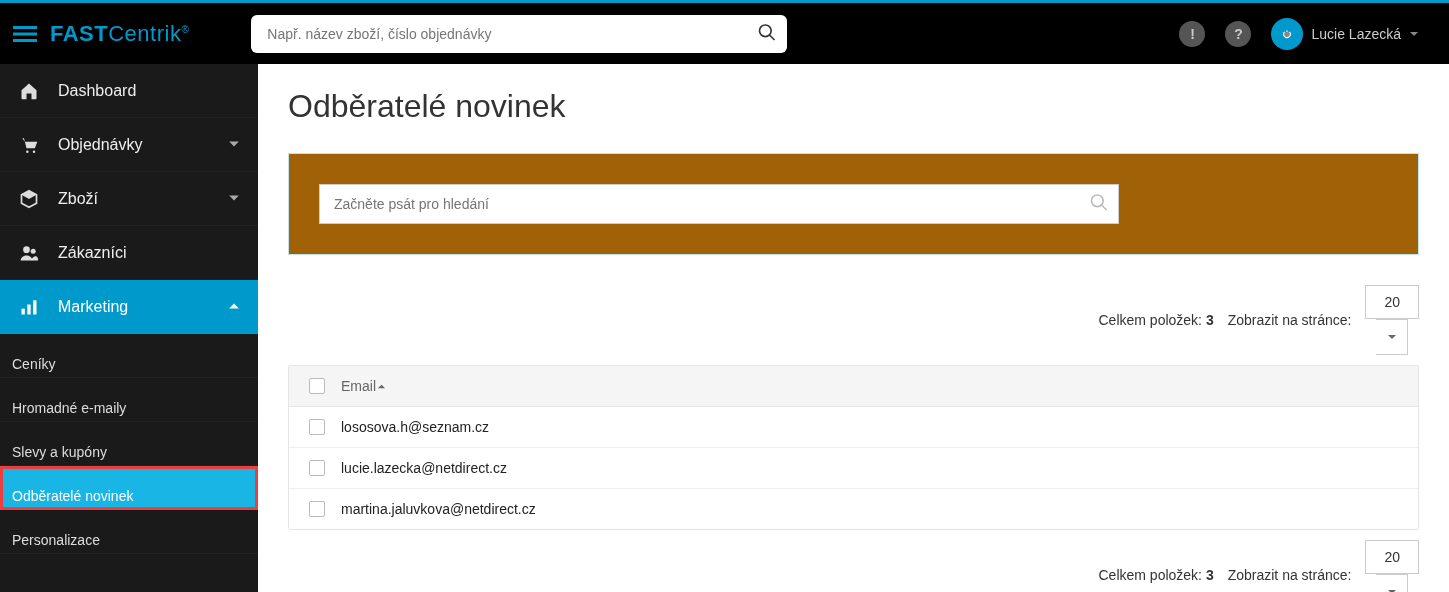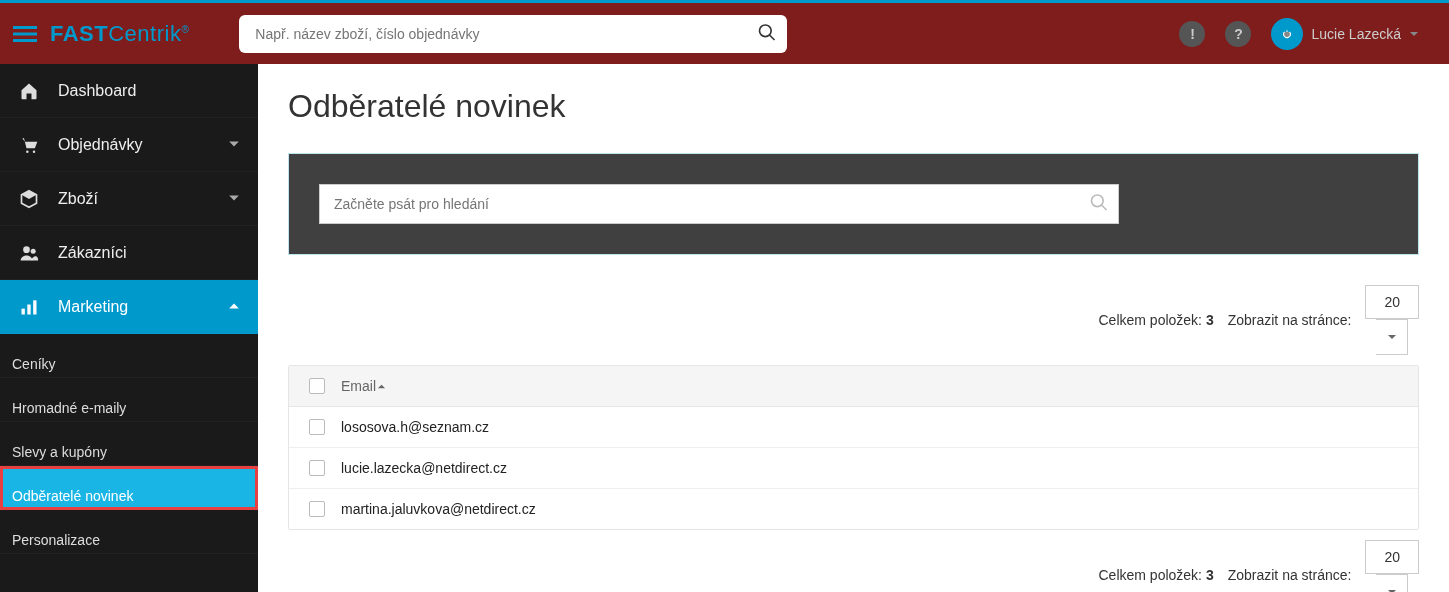--- a/index.html
+++ b/index.html
@@ -1,26 +1,26 @@
 <!DOCTYPE html>
 <html><head>
 <meta charset="utf-8">
 <style>
 * { box-sizing: border-box; margin: 0; padding: 0; }
 body { font-family: -apple-system, BlinkMacSystemFont, "Segoe UI", Arial, sans-serif; background: #fff; color: #333; font-size: 14px; }
 
 .app { display: flex; height: 592px; width: 1449px; position: relative; }
-.topbar { position: absolute; top: 0; left: 0; right: 0; height: 64px; background: #7f1d1d; border-top: 3px solid #0099cc; display: flex; align-items: center; z-index: 10; }
+.topbar { position: absolute; top: 0; left: 0; right: 0; height: 64px; background: #000000; border-top: 3px solid #0099cc; display: flex; align-items: center; z-index: 10; }
 .hamburger { width: 50px; display: flex; align-items: center; justify-content: center; cursor: pointer; }
 .hamburger svg { width: 24px; height: 24px; fill: #0099cc; }
 .logo { color: #0099cc; font-weight: 400; font-size: 22px; letter-spacing: 0.5px; padding-right: 20px; }
 .logo b { font-weight: 700; }
 .logo sup { font-size: 10px; }
 .search-wrap { margin-left: 30px; flex: 0 0 548px; }
-.search { position: relative; }
+.search { position: relative; margin-left: 12px; }
 .search input { width: 100%; height: 38px; border-radius: 6px; border: none; background: #fff; padding: 0 44px 0 16px; font-size: 14px; outline: none; }
 .search .sicon { position: absolute; right: 10px; top: 50%; transform: translateY(-50%); }
 .search .sicon svg { width: 20px; height: 20px; stroke: #333; fill: none; stroke-width: 2; }
 .topbar-right { margin-left: auto; display: flex; align-items: center; gap: 20px; padding-right: 30px; }
 .topbar-right .circ { width: 26px; height: 26px; border-radius: 50%; background: #555; display: flex; align-items: center; justify-content: center; color: #ccc; font-weight: bold; cursor: pointer; }
 .power { width: 32px; height: 32px; border-radius: 50%; background: #0099cc; display: flex; align-items: center; justify-content: center; }
 .power svg { width: 18px; height: 18px; stroke: #fff; fill: none; stroke-width: 2.5; }
 .user { color: #ccc; display: flex; align-items: center; gap: 8px; cursor: pointer; font-size: 14px; }
 .user svg { width: 10px; height: 10px; fill: #888; }
 
@@ -34,21 +34,21 @@
 .nav-item.active .nicon svg { fill: #fff; }
 .nav-item.active .chev svg { fill: #fff; }
 .subnav .sub-item { display: block; padding: 8px 12px; height: 44px; line-height: 44px; font-size: 14px; color: #ddd; cursor: pointer; border-bottom: 1px solid rgba(255,255,255,0.03); }
 .subnav .sub-item.selected { background: #19b5e5; color: #fff; position: relative; }
 .subnav .sub-item.highlight { outline: 3px solid #e84040; outline-offset: -3px; }
 
 .main { flex: 1; padding-top: 64px; overflow: auto; }
 .content { padding: 24px 30px; }
 h1.page-title { font-size: 32px; font-weight: 300; color: #333; margin-bottom: 28px; }
 
-.filter-panel { background: #404040; border: 1px solid #bde4ef; padding: 30px; margin-bottom: 20px; }
+.filter-panel { background: #a16207; border: 1px solid #bde4ef; padding: 30px; margin-bottom: 20px; }
 .filter-search { position: relative; max-width: 800px; }
 .filter-search input { width: 100%; height: 40px; border: 1px solid #ccc; padding: 0 44px 0 14px; font-size: 14px; outline: none; background: #fff; }
 .filter-search .sicon { position: absolute; right: 10px; top: 50%; transform: translateY(-50%); }
 .filter-search .sicon svg { width: 20px; height: 20px; stroke: #bbb; fill: none; stroke-width: 2; }
 
 .pager-row { display: flex; justify-content: flex-end; align-items: center; gap: 14px; padding: 10px 0; font-size: 14px; color: #333; }
 .pager-row strong { font-weight: 700; }
 .pager-select { display: flex; align-items: center; flex-direction: column; }
 .pager-select .val { border: 1px solid #ccc; padding: 8px 18px; font-size: 14px; }
 .pager-select .arr { border: 1px solid #ccc; border-left: none; width: 32px; height: 36px; display: flex; align-items: center; justify-content: center; cursor: pointer; }

